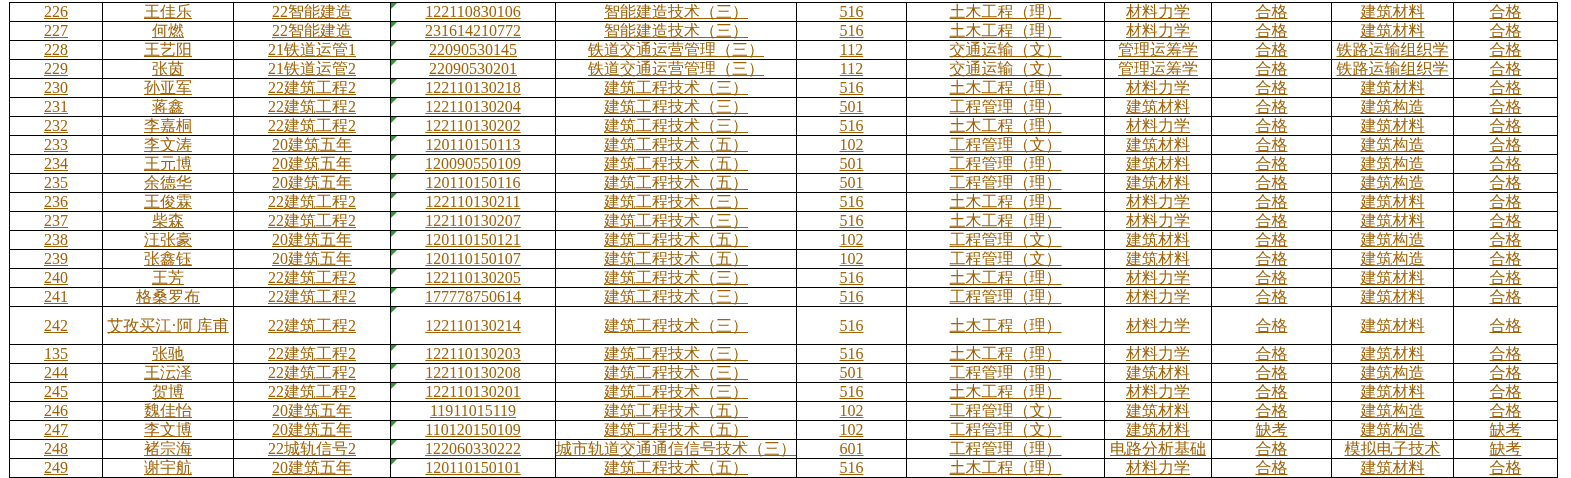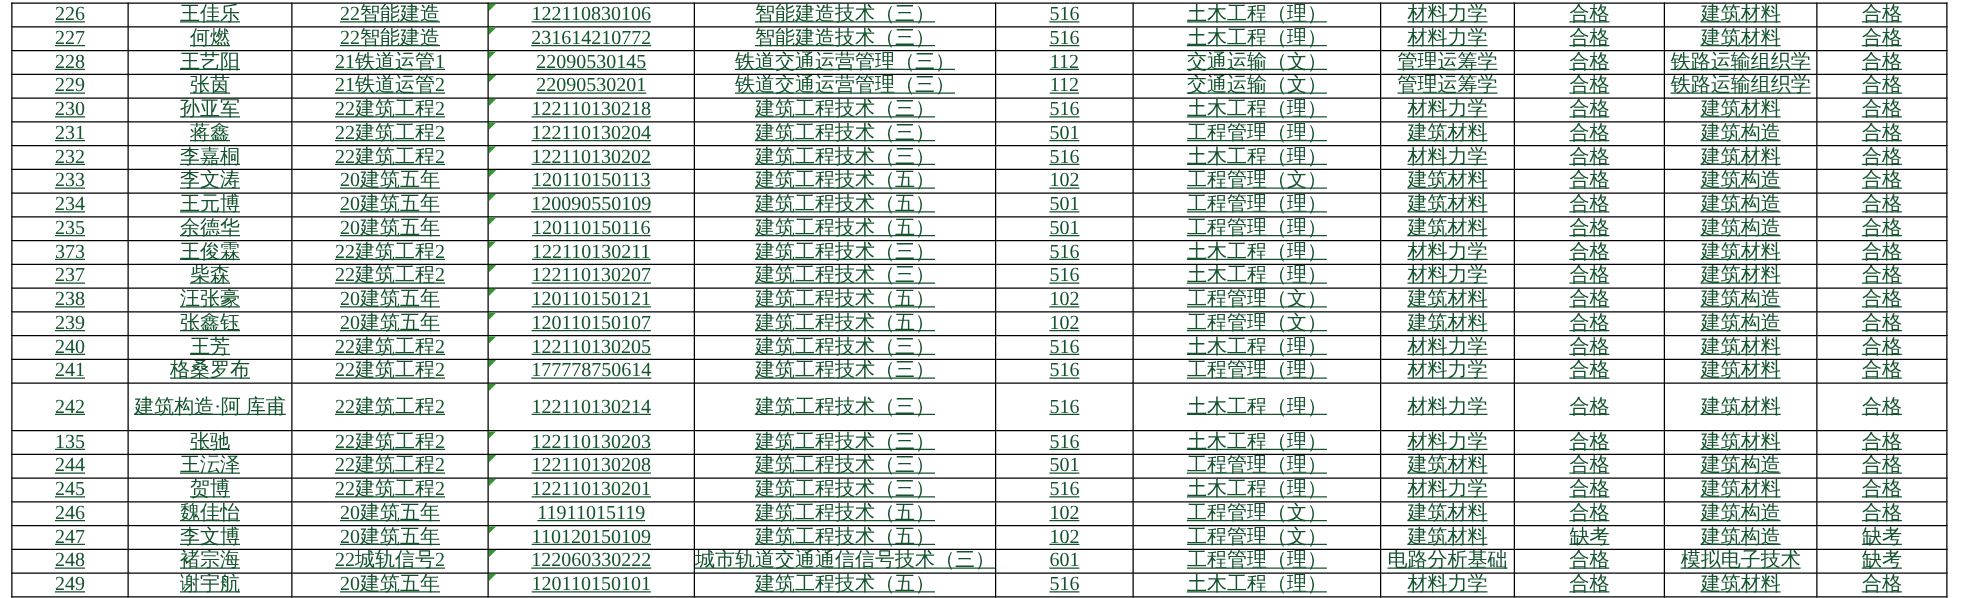--- a/index.html
+++ b/index.html
@@ -10,21 +10,21 @@
   }
   .sheet {
     position: absolute;
     left: 9px; top: 2px;
   }
   table.grid {
     border-collapse: collapse;
     table-layout: fixed;
     font-family: "Liberation Serif", "DejaVu Serif", serif;
     font-size: 16px;
-    color: #14532d;
+    color: #a16207;
   }
   table.grid td {
     border: 1px solid #000000;
     padding: 0;
     height: 18px;
     line-height: 18px;
     text-align: center;
     vertical-align: middle;
     white-space: nowrap;
     overflow: hidden;
@@ -184,21 +184,21 @@
           <td><span class="flag"></span><span class="u">120110150116</span></td>
           <td><span class="u">建筑工程技术（五）</span></td>
           <td><span class="u">501</span></td>
           <td><span class="u">工程管理（理）</span></td>
           <td><span class="u">建筑材料</span></td>
           <td><span class="u">合格</span></td>
           <td><span class="u">建筑构造</span></td>
           <td><span class="u">合格</span></td>
         </tr>
         <tr>
-          <td><span class="u">373</span></td>
+          <td><span class="u">236</span></td>
           <td class="name-cell"><span class="u">王俊霖</span></td>
           <td><span class="u">22建筑工程2</span></td>
           <td><span class="flag"></span><span class="u">122110130211</span></td>
           <td><span class="u">建筑工程技术（三）</span></td>
           <td><span class="u">516</span></td>
           <td><span class="u">土木工程（理）</span></td>
           <td><span class="u">材料力学</span></td>
           <td><span class="u">合格</span></td>
           <td><span class="u">建筑材料</span></td>
           <td><span class="u">合格</span></td>
@@ -263,21 +263,21 @@
           <td><span class="u">建筑工程技术（三）</span></td>
           <td><span class="u">516</span></td>
           <td><span class="u">工程管理（理）</span></td>
           <td><span class="u">材料力学</span></td>
           <td><span class="u">合格</span></td>
           <td><span class="u">建筑材料</span></td>
           <td><span class="u">合格</span></td>
         </tr>
         <tr class="tall">
           <td><span class="u">242</span></td>
-          <td class="name-cell"><span class="u">建筑构造·阿
+          <td class="name-cell"><span class="u">艾孜买江·阿
 库甫</span></td>
           <td><span class="u">22建筑工程2</span></td>
           <td><span class="flag"></span><span class="u">122110130214</span></td>
           <td><span class="u">建筑工程技术（三）</span></td>
           <td><span class="u">516</span></td>
           <td><span class="u">土木工程（理）</span></td>
           <td><span class="u">材料力学</span></td>
           <td><span class="u">合格</span></td>
           <td><span class="u">建筑材料</span></td>
           <td><span class="u">合格</span></td>

